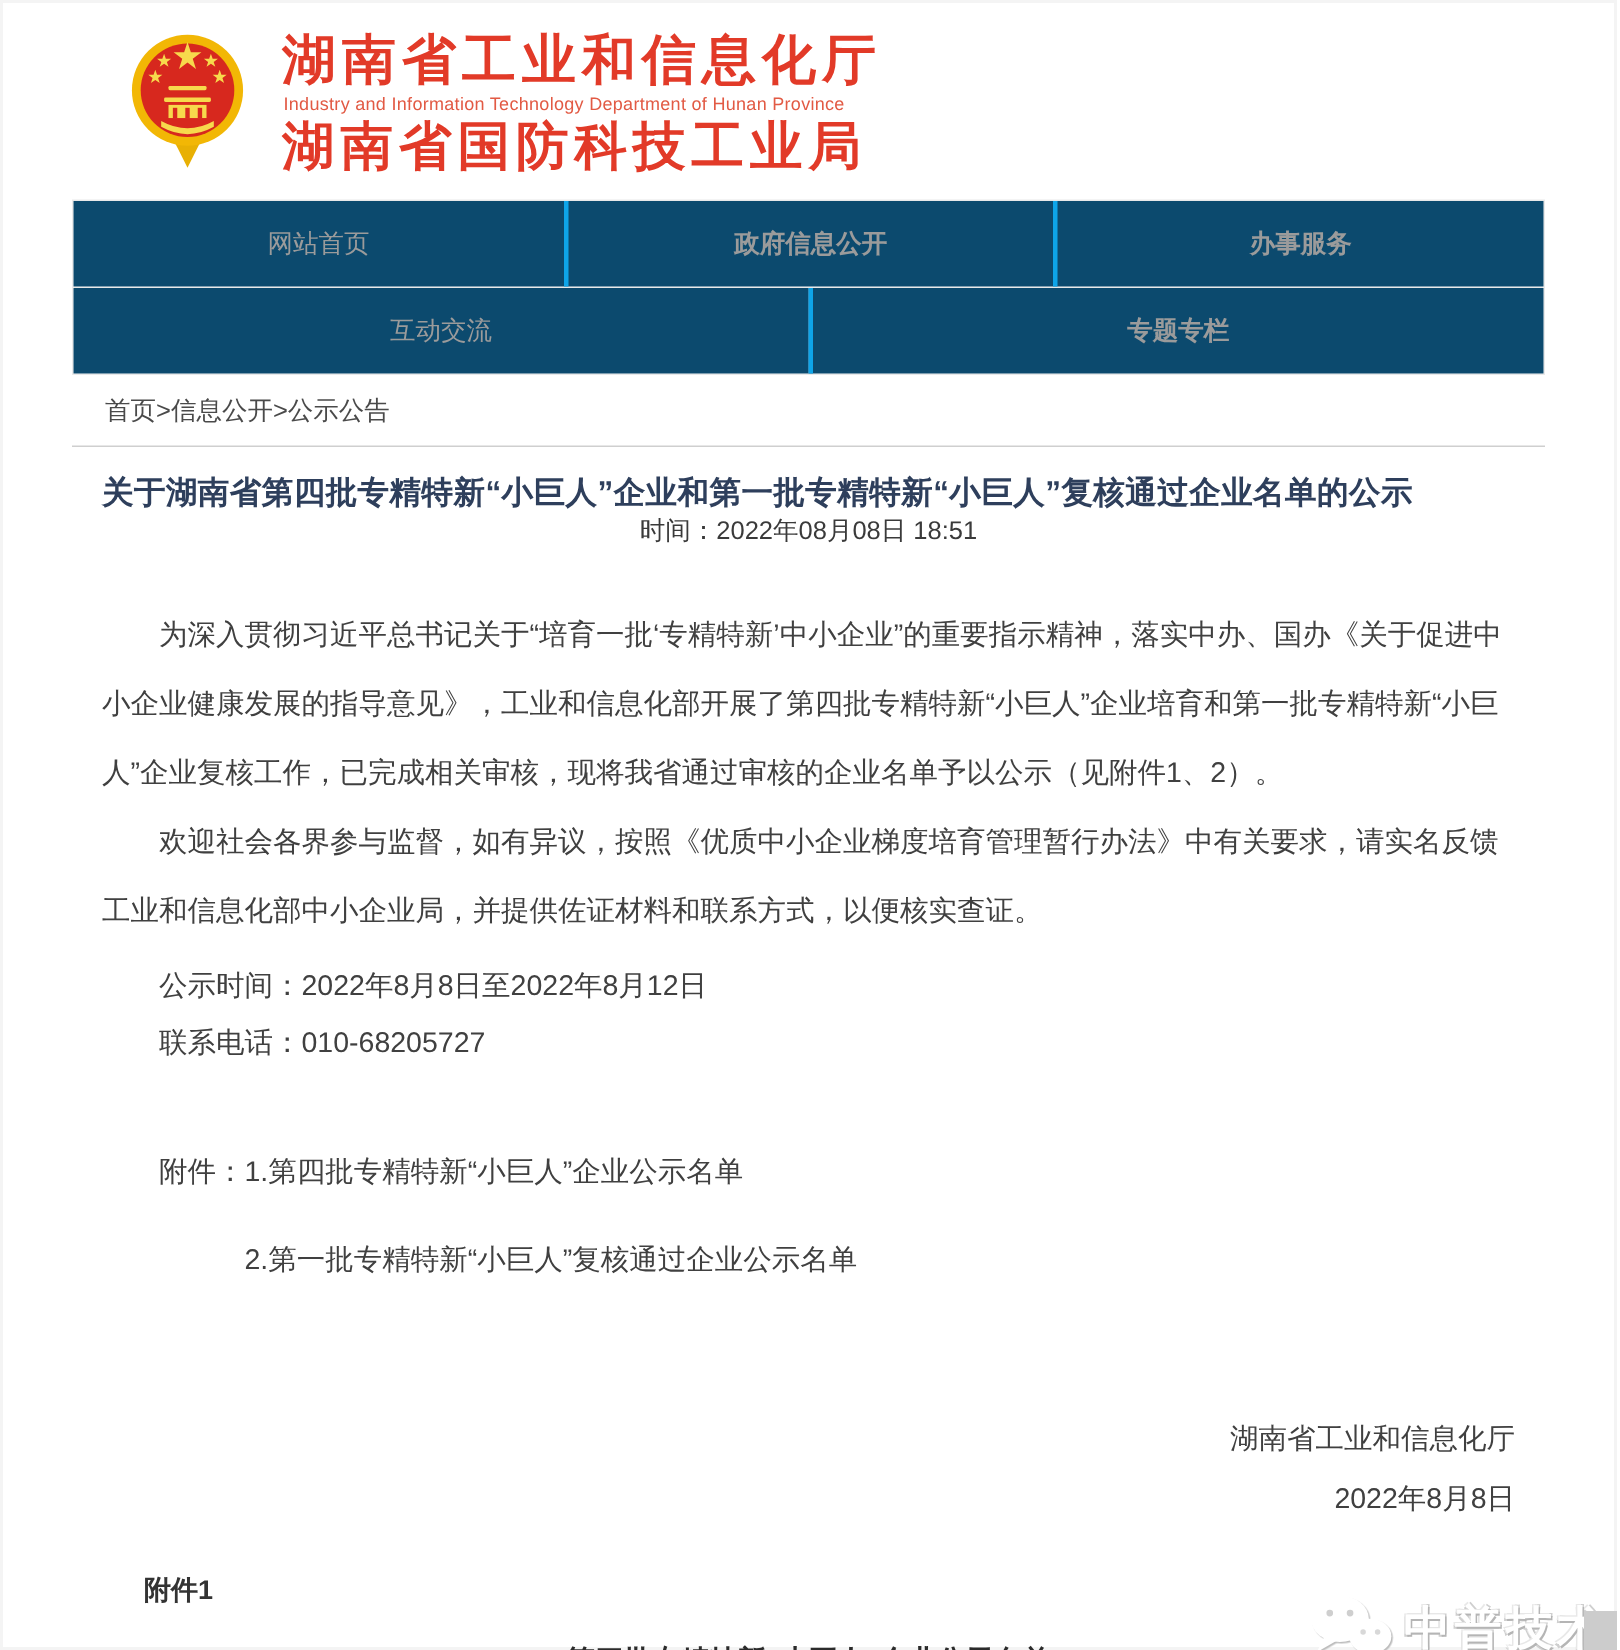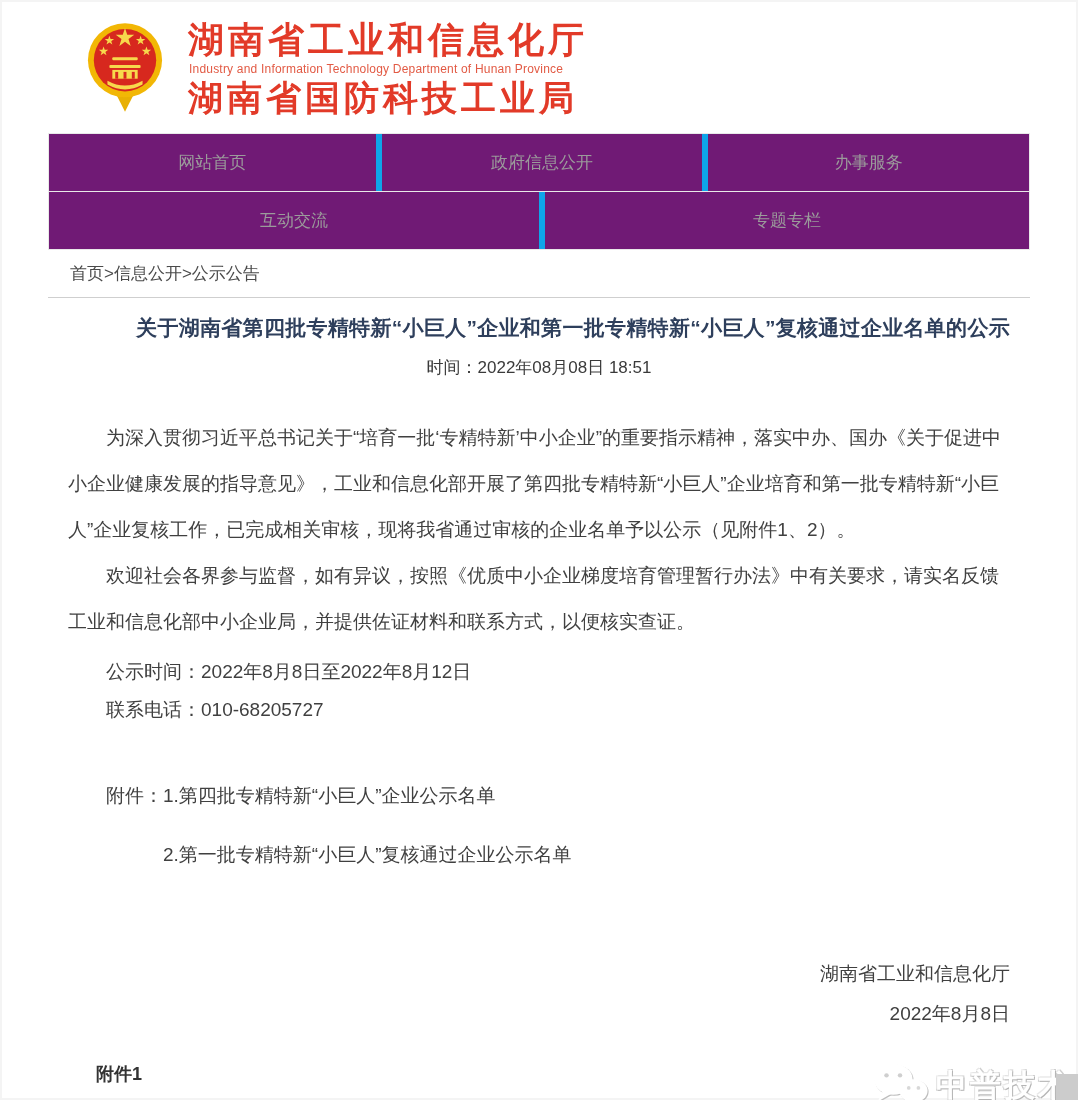--- a/index.html
+++ b/index.html
@@ -19,32 +19,32 @@
   .org-cn1 { font-size:36px; font-weight:bold; color:#e23a28; letter-spacing:4px; line-height:1.1; }
   .org-en  { font-size:12px; color:#e25a44; margin:2px 0 3px 1px; letter-spacing:0.2px; }
   .org-cn2 { font-size:35px; font-weight:bold; color:#e23a28; letter-spacing:4px; line-height:1.1; }
 
   
   .main-nav { margin:0 48px; border:1px solid #e9e9e9; }
   .nav-row { display:grid; }
   .nav-row.r1 { grid-template-columns:1fr 1fr 1fr; border-bottom:1px solid #e9e9e9; }
   .nav-row.r2 { grid-template-columns:1fr 1fr; }
   .nav-item { height:57px; display:flex; align-items:center; justify-content:center;
-              font-size:17px; color:#9b9b9b; background:#701a75; cursor:pointer; }
-  .nav-row .nav-item + .nav-item { border-left:6px solid #0ea5e9; }
+              font-size:17px; color:#9b9b9b; background:#0c4a6e; cursor:pointer; }
+  .nav-row .nav-item + .nav-item { border-left:3px solid #0ea5e9;font-weight:bold; }
 
   
   .breadcrumb { margin:0 48px; padding:12px 0 12px 22px; font-size:17px; color:#4a4a4a;
                 border-bottom:1px solid #cfcfcf; }
 
   
   .article { padding:0 68px; }
-  .article-title { text-align:right; font-size:21px; font-weight:bold; color:#2e3f5c;
+  .article-title { text-align:left; font-size:21px; font-weight:bold; color:#2e3f5c;
                    margin-top:16px; letter-spacing:0.3px; }
-  .publish-time { text-align:center; font-size:17px; color:#3a3a3a; margin-top:14px; }
+  .publish-time { text-align:center; font-size:17px; color:#3a3a3a; }
 
   .body-text { font-size:19px; line-height:46px; color:#404040; text-indent:2em; }
   .p1 { margin-top:36px; }
   .plain-line { font-size:19px; line-height:38px; color:#404040; text-indent:2em; }
   .pl1 { margin-top:8px; }
   .attach-block { margin-top:48px; }
   .attach-line { font-size:19px; line-height:38px; color:#404040;margin-top:21px; }
   .attach-line.first { text-indent:2em; }
   .attach-line.second { padding-left:95px; }
   .attach-link { color:#404040; cursor:pointer; }

